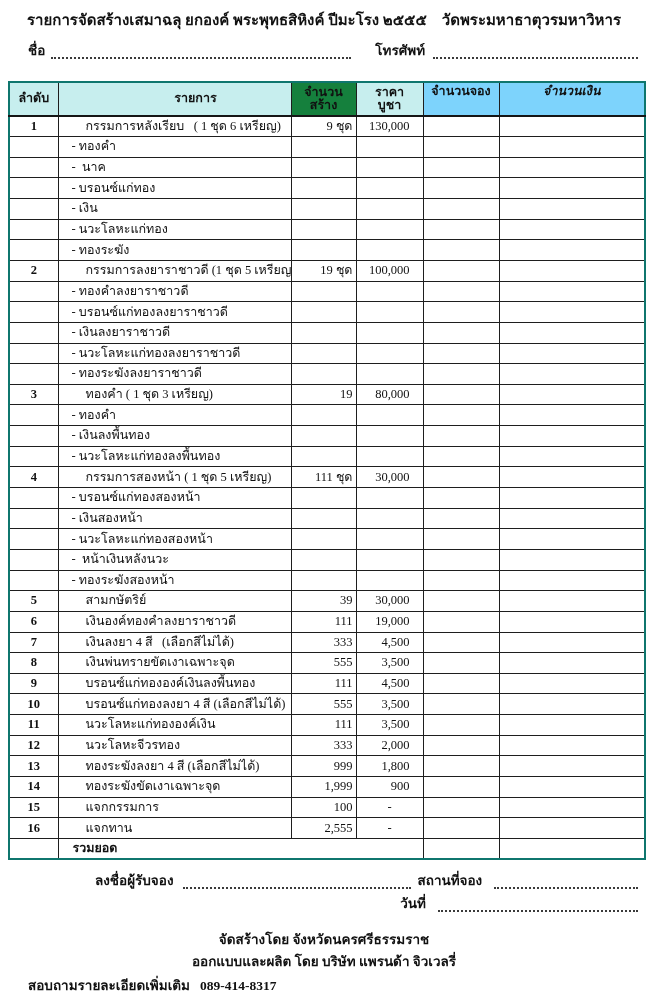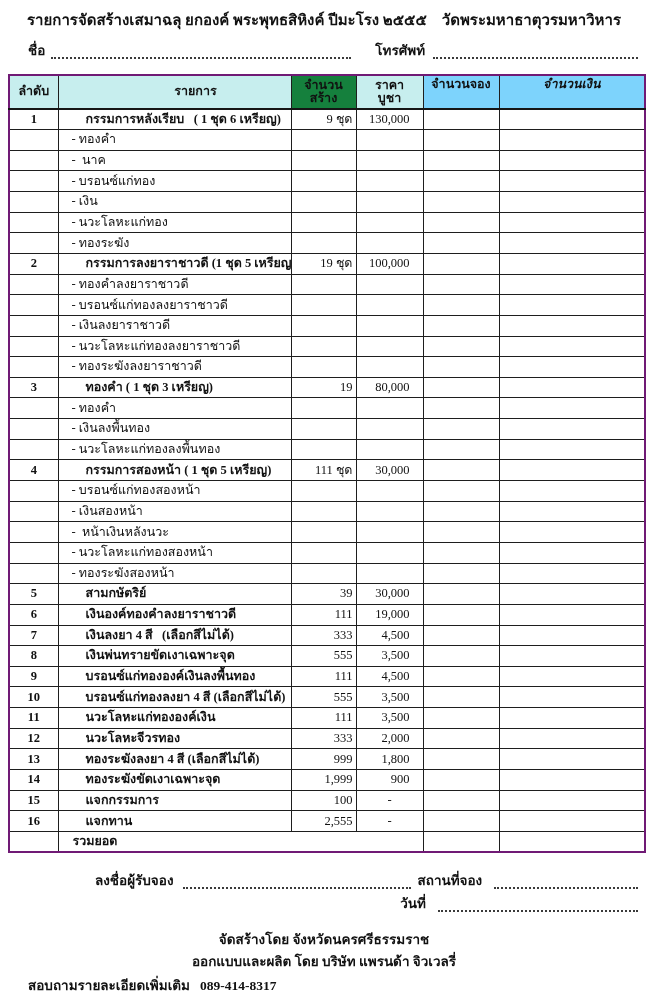--- a/index.html
+++ b/index.html
@@ -21,41 +21,41 @@
   }
   .dotleader {
     border-bottom: 2px dotted #3a3a3a;
     height: 14px;
   }
   .name-line .lead1 { width: 300px; margin: 0 6px 2px 6px; }
   .name-line .lbl2 { margin-left: 18px; }
   .name-line .lead2 { flex: 1; margin: 0 0 2px 8px; }
 
   table.order-table {
-    position: absolute; top: 74px; left: 8px;
+    position: absolute; top: 81px; left: 8px;
     width: 636px; border-collapse: collapse; table-layout: fixed;
-    border: 2px solid #701a75;
+    border: 2px solid #0f766e;
     font-size: 12.5px;
   }
   .order-table th, .order-table td {
     border: 1px solid #1e1e1e;
     overflow: hidden;
     line-height: 1.05;
   }
   .order-table thead tr { height: 34px; background: #c7eeee; }
   .order-table th {
     font-weight: bold; text-align: center; white-space: pre-line;
     vertical-align: middle; font-size: 12.5px;
     border-bottom: 2px solid #151515;
   }
   .order-table th.h-top { vertical-align: top; padding-top: 2px; }
   .order-table tbody tr { height: 20.65px; }
   td.c-no   { text-align: center; font-weight: bold; }
   td.c-item { white-space: pre; padding-left: 4px; }
-  td.c-item.c-main { font-weight: bold; padding-left: 27px; }
+  td.c-item.c-main { font-weight: normal; padding-left: 27px; }
   td.c-item.c-sub  { padding-left: 13px; font-weight: normal; }
   td.c-qty  { text-align: right; padding-right: 3px; }
   td.c-price{ text-align: right; padding-right: 13px; }
   td.c-price.c-dash { text-align: center; padding-right: 0; }
   td.c-total{ font-weight: bold; padding-left: 14px; }
 
   .sign-line {
     position: absolute; top: 869px; left: 95px; right: 10px;
     display: flex; align-items: flex-end; font-size: 13.5px; font-weight: bold;
   }
@@ -270,29 +270,29 @@
       <tr>
         <td class="c-no"></td>
         <td class="c-item c-sub">- เงินสองหน้า</td>
         <td class="c-qty"></td>
         <td class="c-price"></td>
         <td class="c-book"></td>
         <td class="c-amt"></td>
       </tr>
       <tr>
         <td class="c-no"></td>
+        <td class="c-item c-sub">- นวะโลหะแก่ทองสองหน้า</td>
+        <td class="c-qty"></td>
+        <td class="c-price"></td>
+        <td class="c-book"></td>
+        <td class="c-amt"></td>
+      </tr>
+      <tr>
+        <td class="c-no"></td>
         <td class="c-item c-sub">-  หน้าเงินหลังนวะ</td>
-        <td class="c-qty"></td>
-        <td class="c-price"></td>
-        <td class="c-book"></td>
-        <td class="c-amt"></td>
-      </tr>
-      <tr>
-        <td class="c-no"></td>
-        <td class="c-item c-sub">- นวะโลหะแก่ทองสองหน้า</td>
         <td class="c-qty"></td>
         <td class="c-price"></td>
         <td class="c-book"></td>
         <td class="c-amt"></td>
       </tr>
       <tr>
         <td class="c-no"></td>
         <td class="c-item c-sub">- ทองระฆังสองหน้า</td>
         <td class="c-qty"></td>
         <td class="c-price"></td>

